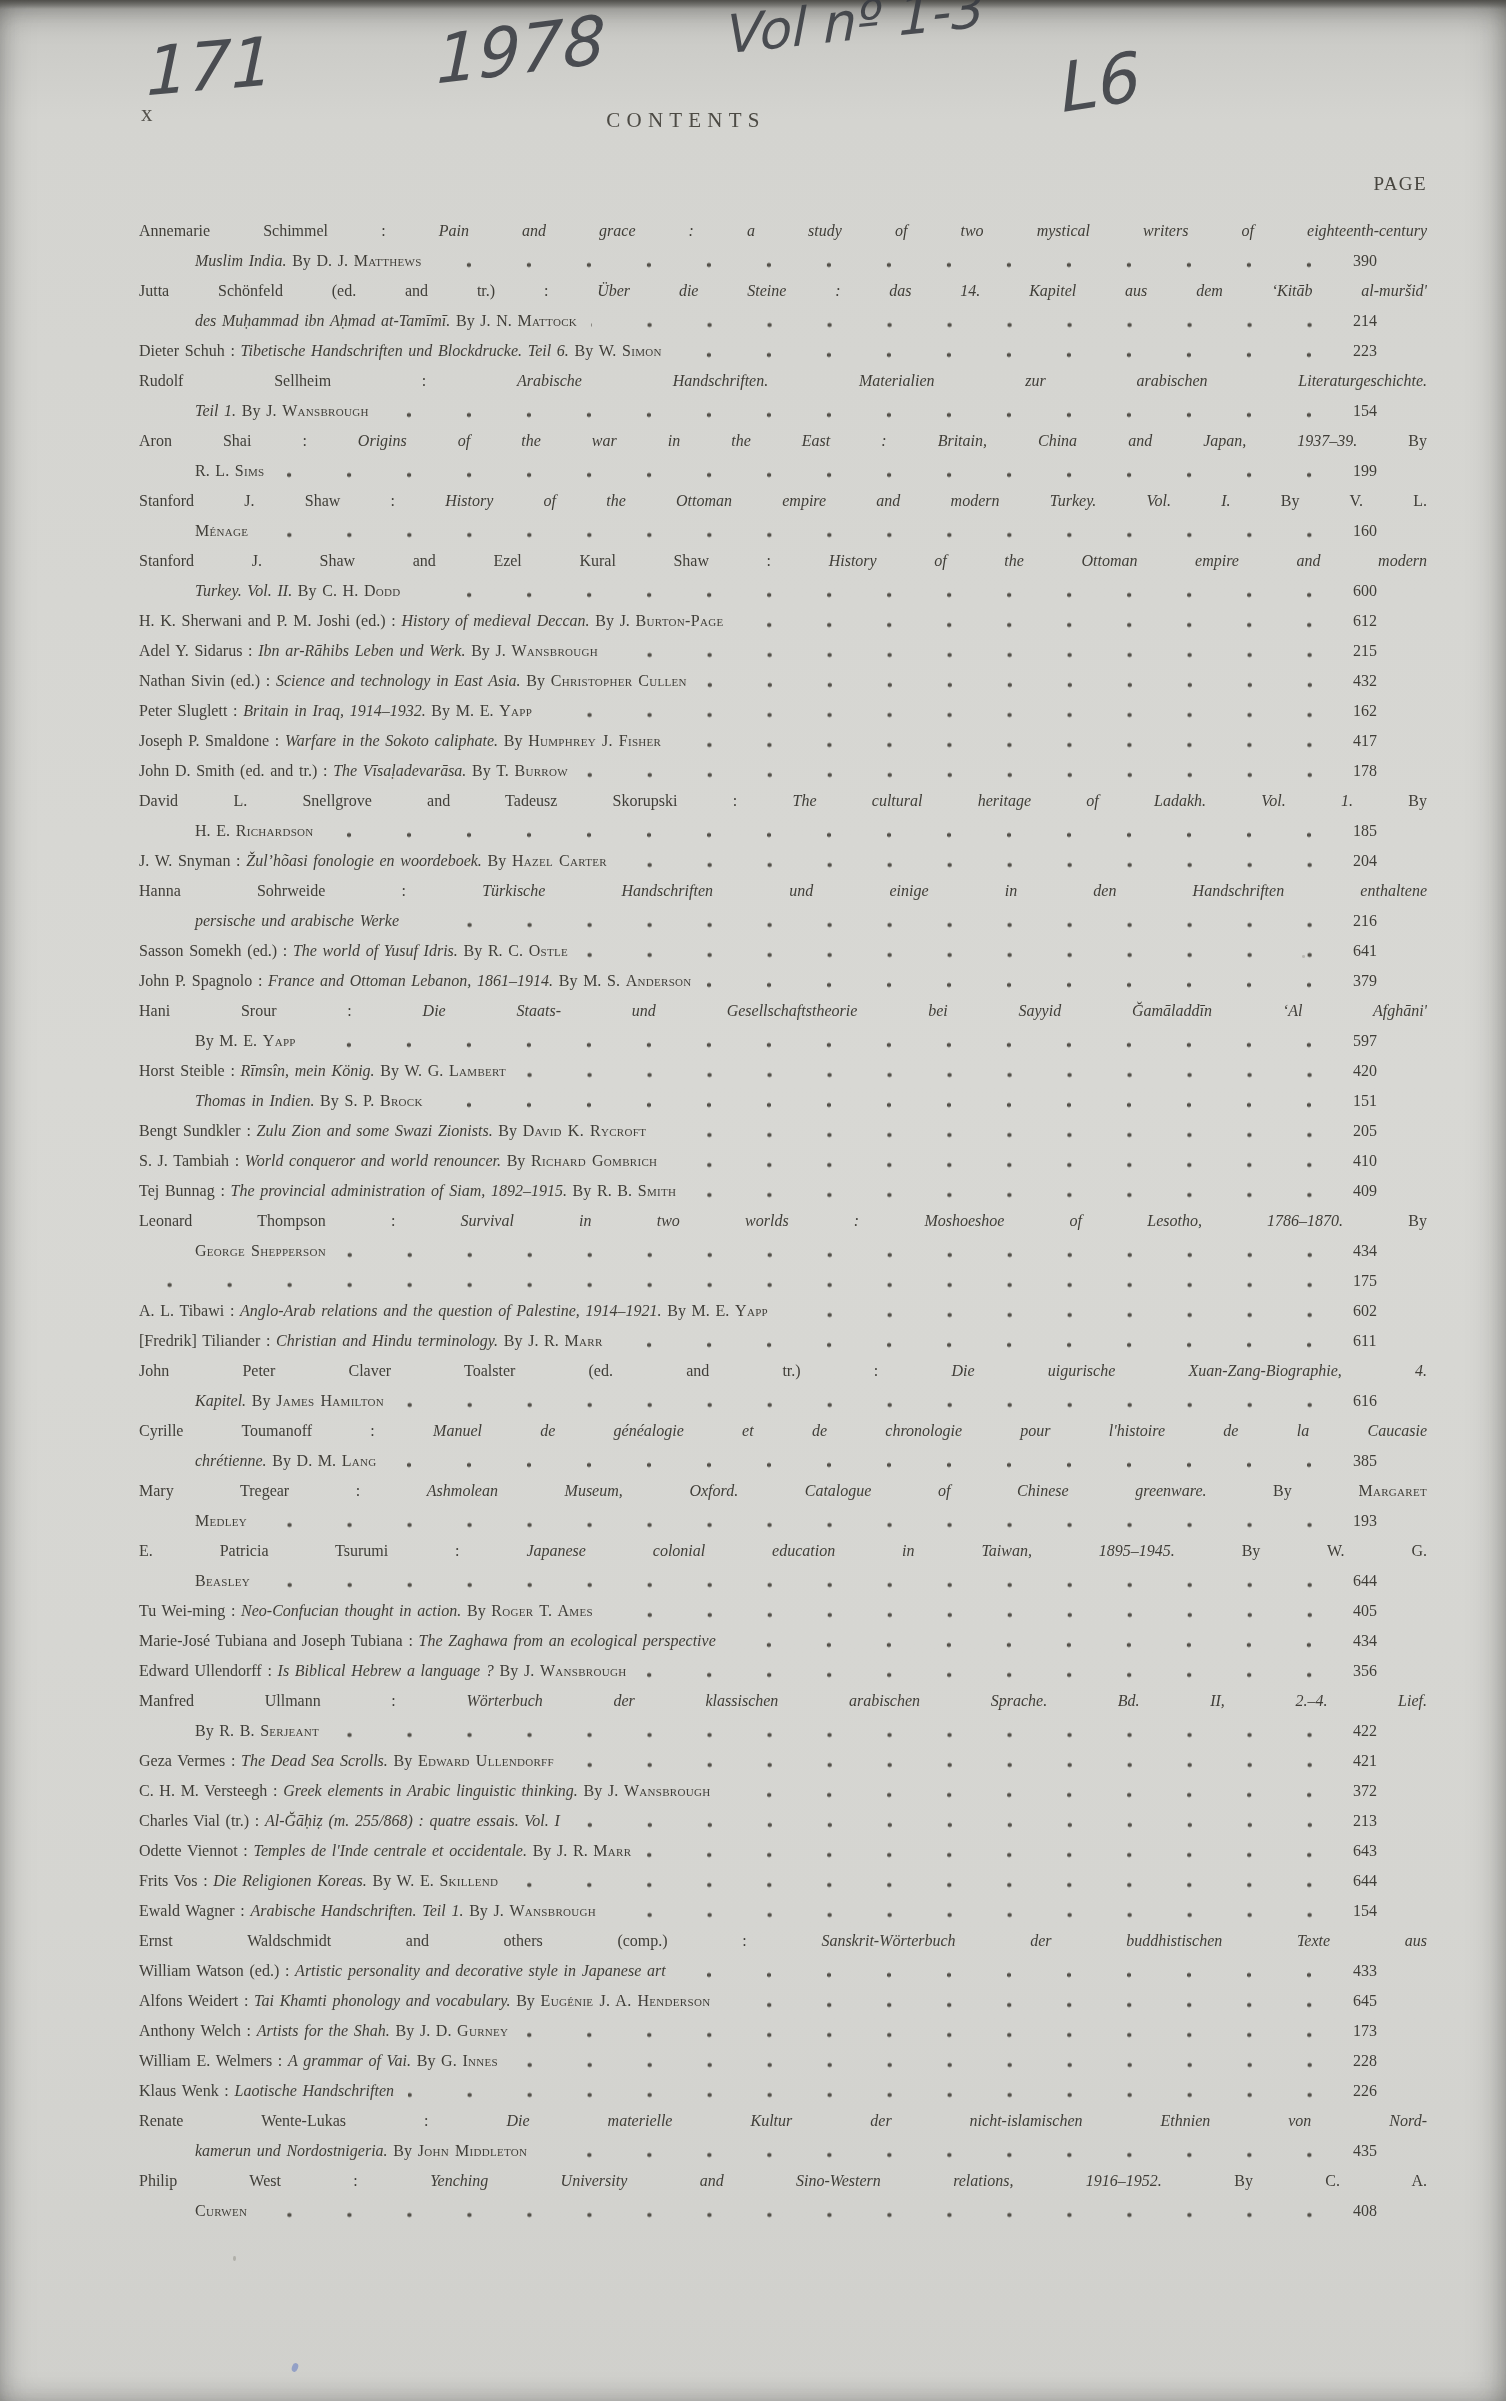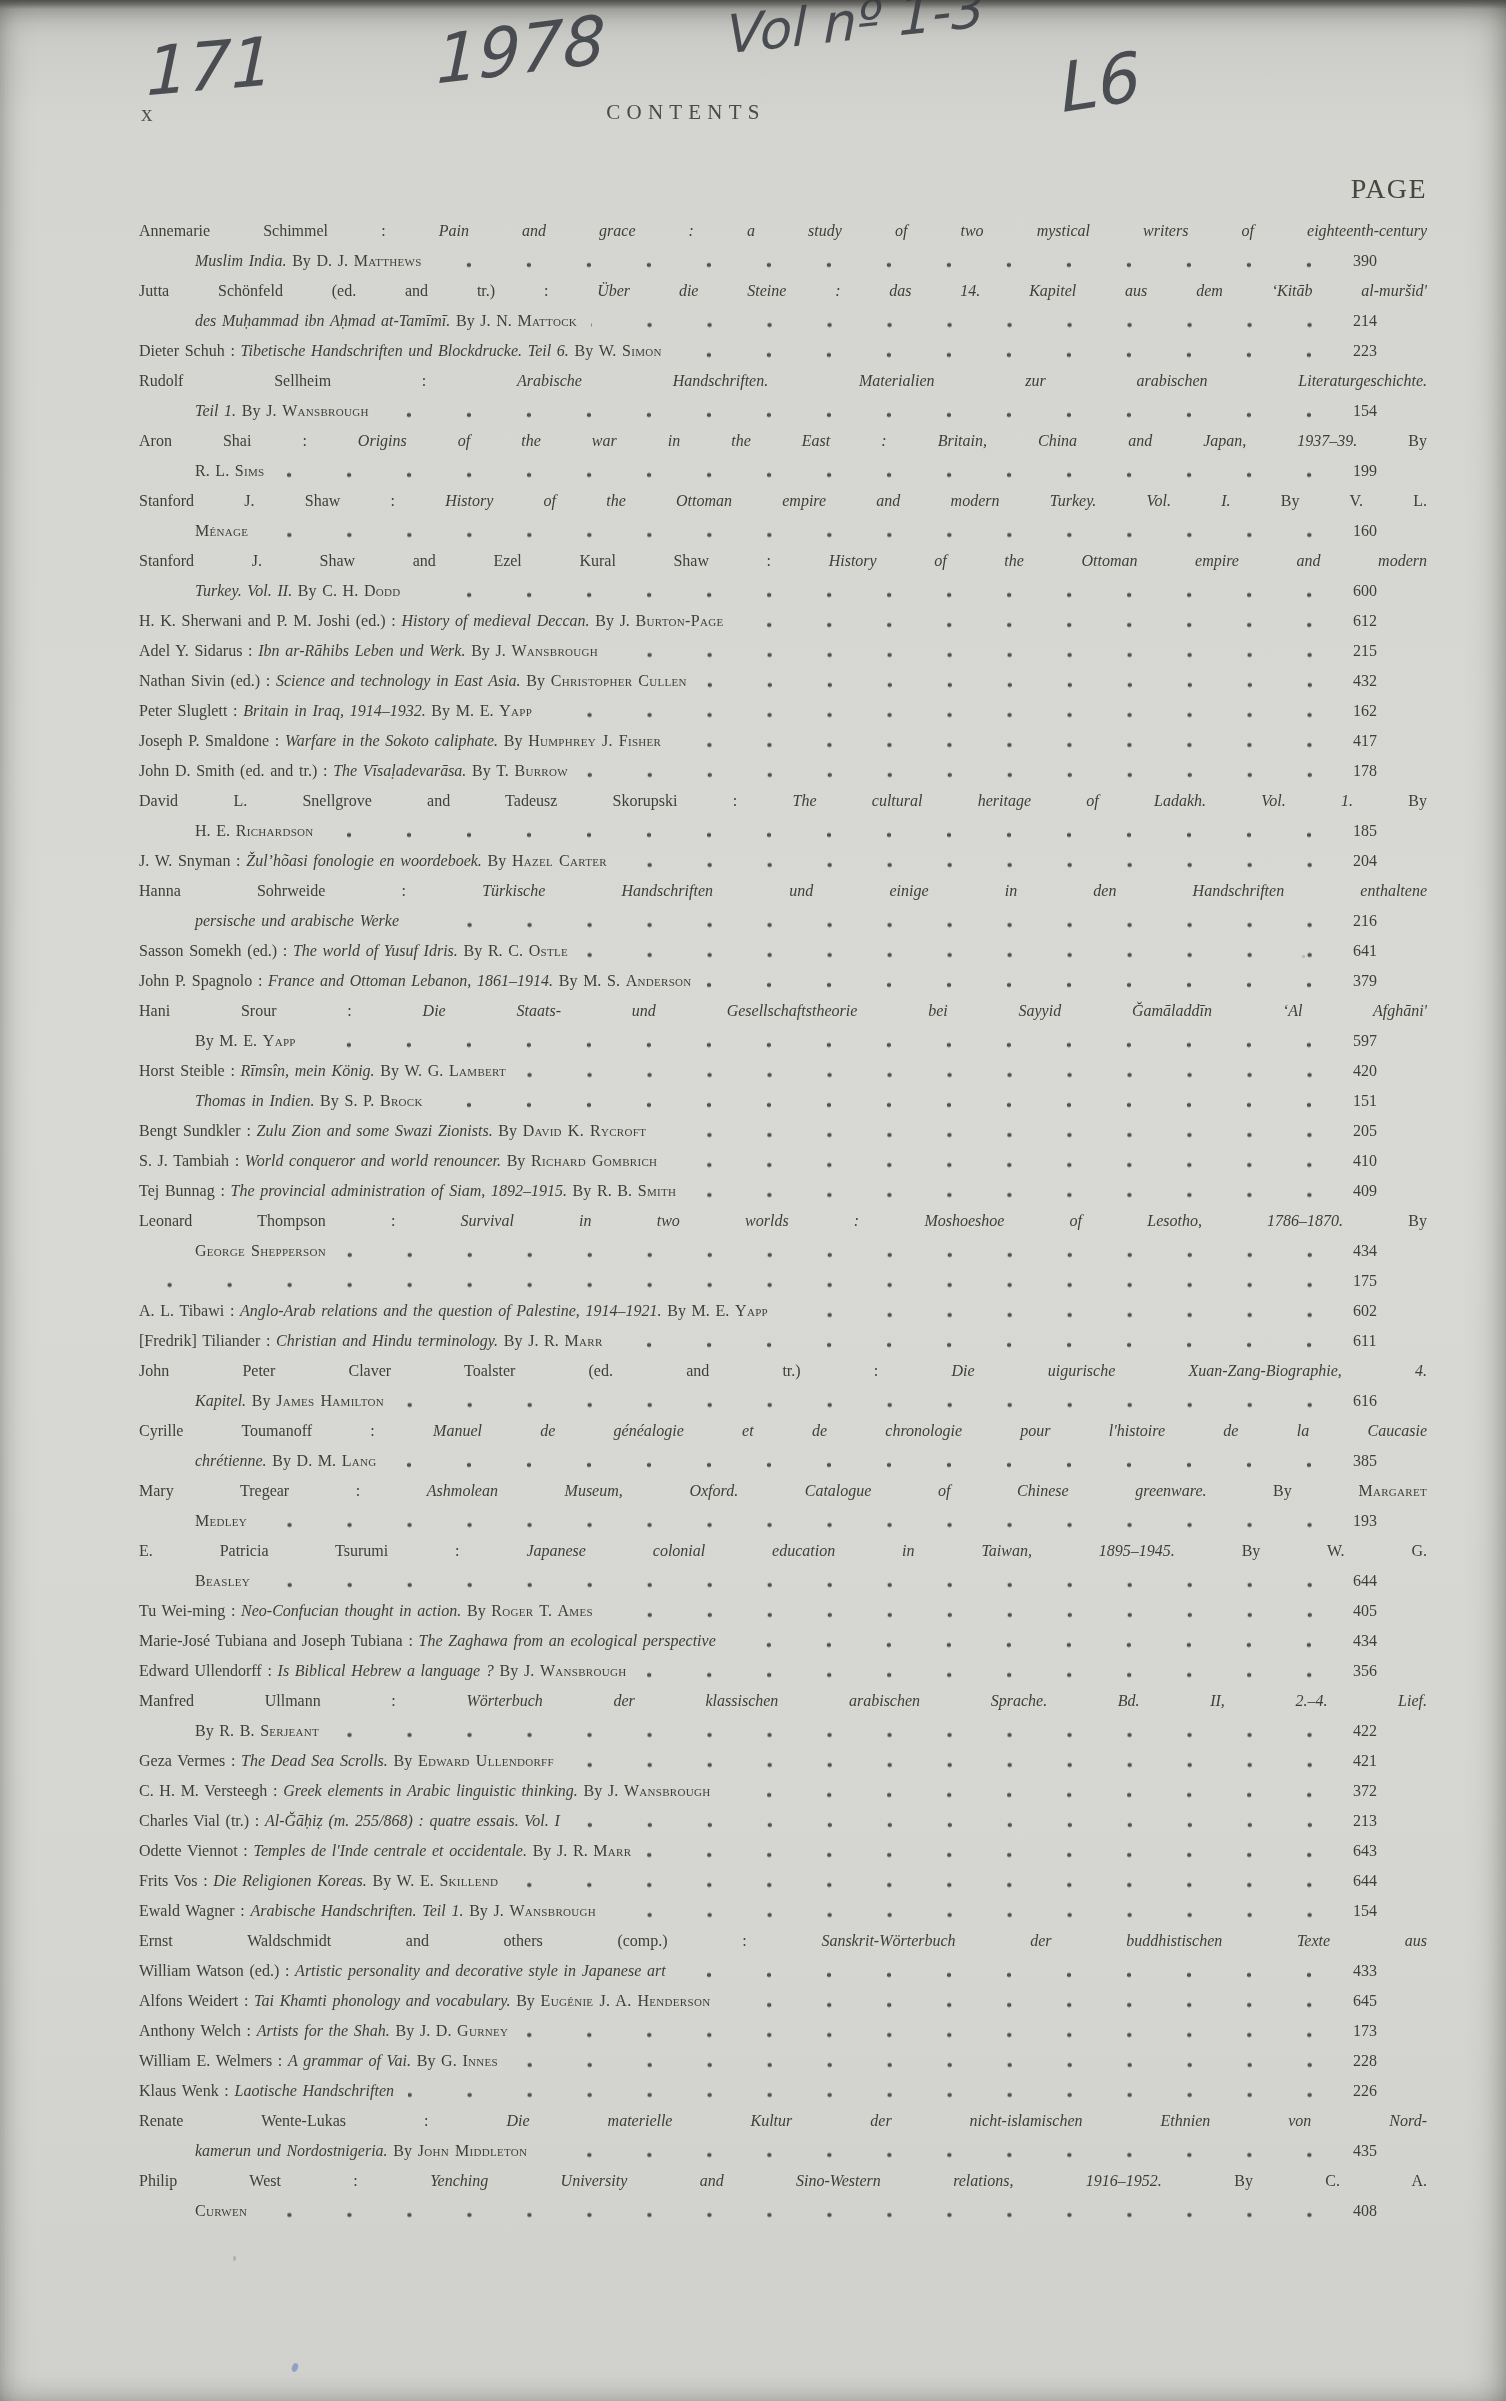--- a/index.html
+++ b/index.html
@@ -26,23 +26,23 @@
     opacity:.88;
     white-space:nowrap;
     transform-origin:left top;
   }
   .hand.a1{left:147px;top:33px;font-size:67px;transform:rotate(-5deg) skewX(-6deg);}
   .hand.a2{left:437px;top:20.5px;font-size:67px;transform:rotate(-7deg) skewX(-8deg);}
   .hand.a3{left:727px;top:4.1px;font-size:53px;transform:rotate(-6deg) skewX(-6deg);}
   .hand.a4{left:1058px;top:49px;font-size:68px;transform:rotate(-9deg) skewX(-5deg);}
   
   .folio{position:absolute;left:141px;top:101px;font-size:23px;color:#55534d;}
-  .contents-title{position:absolute;left:0;width:1372px;top:100px;text-align:center;
+  .contents-title{position:absolute;left:0;width:1372px;top:108px;text-align:center;
     font-size:21px;letter-spacing:6.2px;color:#4c4a44;}
-  .page-label{position:absolute;right:79px;top:173px;font-size:28px;letter-spacing:1.4px;color:#47453f;}
+  .page-label{position:absolute;right:79px;top:173px;font-size:19px;letter-spacing:1.4px;color:#47453f;}
   
   .toc{
     position:absolute;left:139px;top:216px;width:1288px;
     font-size:16px;line-height:30px;word-spacing:1.7px;
     color:#403e38;
   }
   .entry{margin:0;}
   .line{display:flex;align-items:baseline;}
   .line.fill{display:block;text-align:justify;text-align-last:justify;}
   .line.cont{padding-left:56px;}

